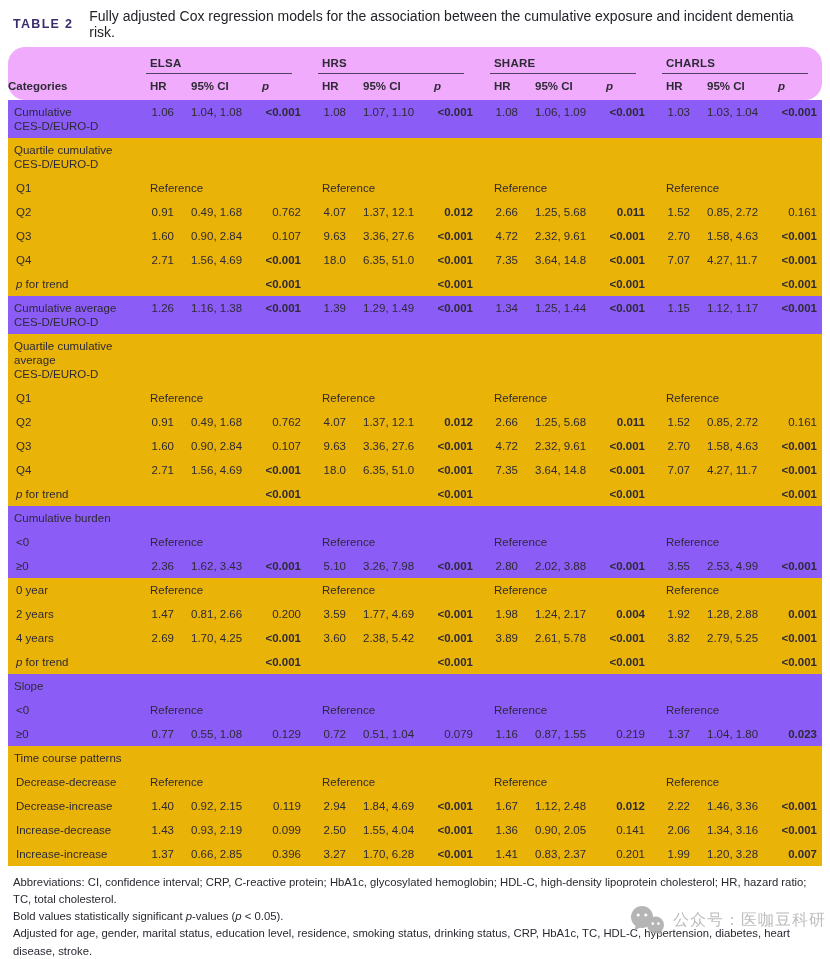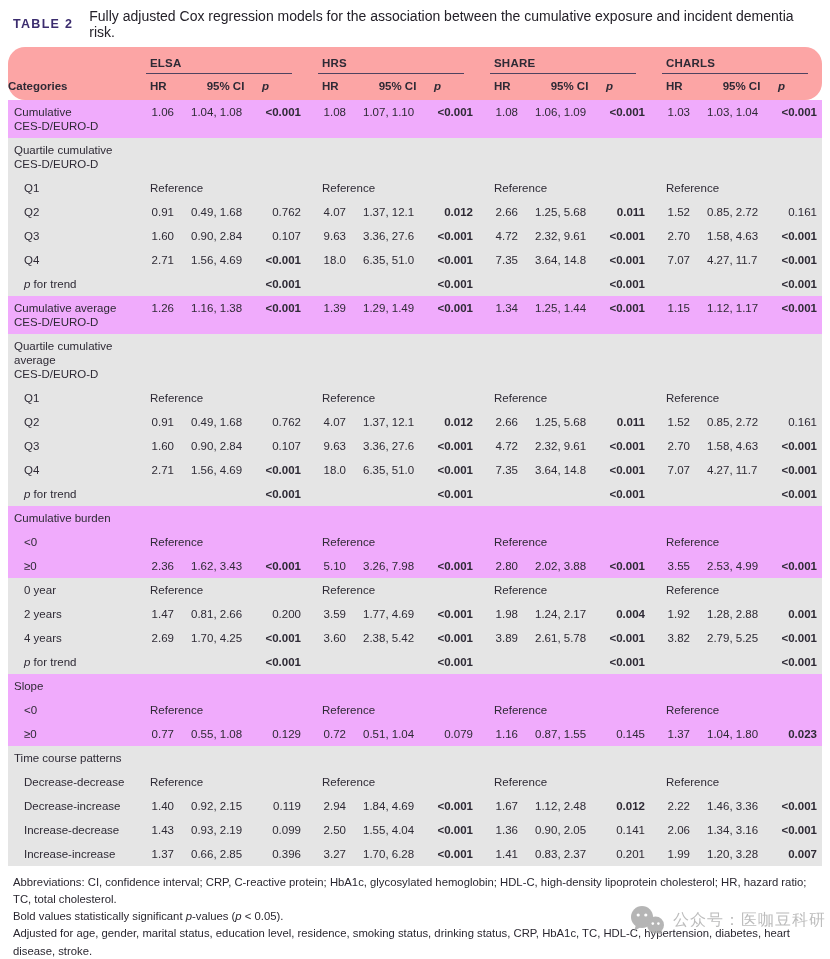--- a/index.html
+++ b/index.html
@@ -9,34 +9,34 @@
     font-family:"Liberation Sans", sans-serif; color:#2e2a35;
   }
   
   .titlebar { display:flex; align-items:center; gap:16px; padding:8px 14px 7px 13px; }
   .t-label { font-weight:bold; color:#3b2c6e; font-size:12.5px; letter-spacing:1.3px; white-space:nowrap; }
   .t-text  { font-size:14px; color:#242129; }
 
   
   .table { margin:0 8px; font-size:11.5px; }
   .trow { display:grid; grid-template-columns:126px repeat(4, 40px 86px 46px); align-items:start; }
-  .shade-p { background:#e5e5e5; }
-  .shade-w { background:#f0abfc; }
-  .thead { background:#fca5a5;border-radius:17px; }
+  .shade-p { background:#eab308; }
+  .shade-w { background:#8b5cf6; }
+  .thead { background:#f0abfc;border-radius:17px; }
   .thead .ghead { padding-top:8px; }
   .gname {
     grid-column: span 3; margin:0 14px 0 12px; padding:2px 0 4px 4px;
     border-bottom:1.5px solid #4f4260; font-weight:bold; letter-spacing:.2px;
   }
   .shead .cell { padding:5px 0 7px; }
   .cell { padding-top:5px; padding-bottom:5px; line-height:14px; }
   .label { padding-left:6px; padding-right:4px; }
-  .label.indent { padding-left:16px; }
+  .label.indent { padding-left:8px; }
   .cat { font-weight:bold; }
-  .sub { font-weight:bold;text-align:center; }
+  .sub { font-weight:bold; }
   .sub.hcol { text-align:left; padding-left:16px; }
   .sub.ccol { padding-left:17px; }
   .sub.pcol { font-style:italic; text-align:left; padding-left:2px; }
   .hcol { text-align:right; }
   .ccol { padding-left:17px; white-space:nowrap; }
   .pcol { text-align:right; padding-right:5px; }
   .pcol.sig { font-weight:bold; }
   .refcell { grid-column: span 3; padding-left:16px; }
   .trendlab i { font-style:italic; }
 
@@ -440,21 +440,21 @@
           <div>≥0</div>
         </div>
         <div class="cell hcol">0.77</div>
         <div class="cell ccol">0.55, 1.08</div>
         <div class="cell pcol">0.129</div>
         <div class="cell hcol">0.72</div>
         <div class="cell ccol">0.51, 1.04</div>
         <div class="cell pcol">0.079</div>
         <div class="cell hcol">1.16</div>
         <div class="cell ccol">0.87, 1.55</div>
-        <div class="cell pcol">0.145</div>
+        <div class="cell pcol">0.219</div>
         <div class="cell hcol">1.37</div>
         <div class="cell ccol">1.04, 1.80</div>
         <div class="cell pcol sig">0.023</div>
       </div>
       <div class="trow shade-p">
         <div class="cell label">
           <div>Time course patterns</div>
         </div>
         <div class="cell hcol"></div>
         <div class="cell ccol"></div>

